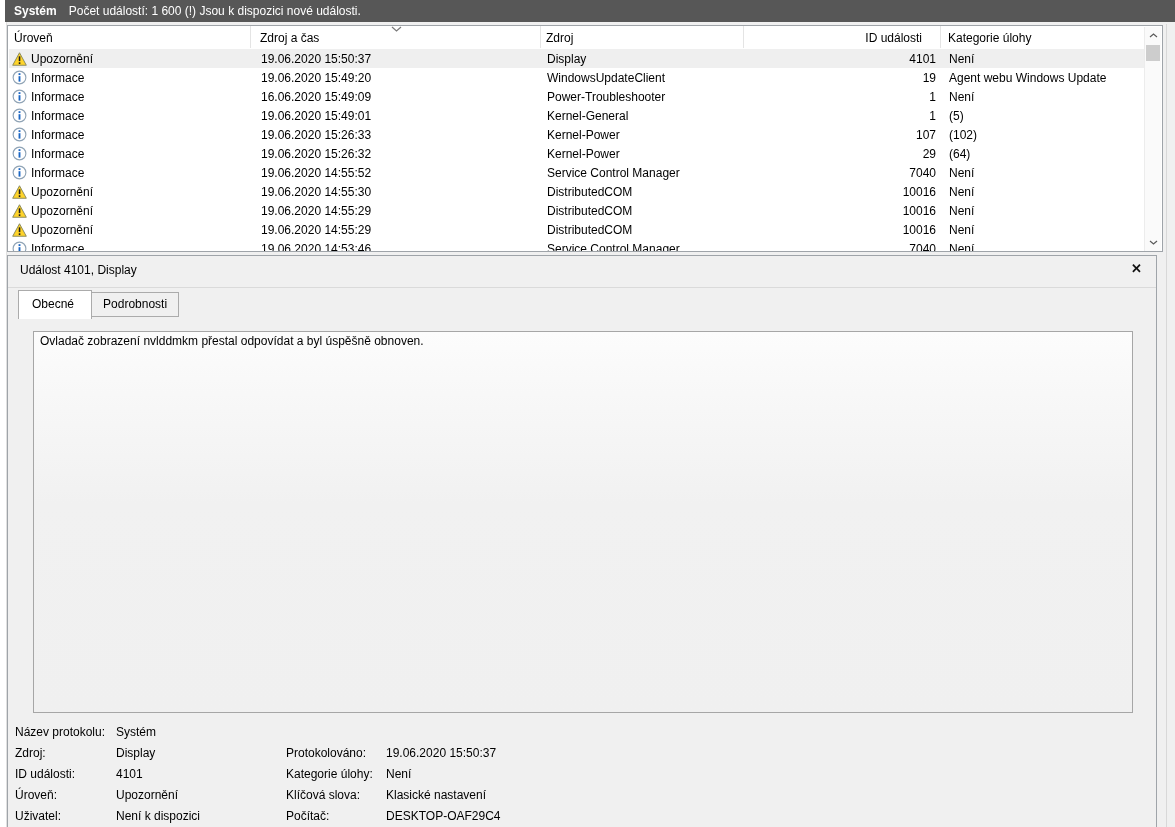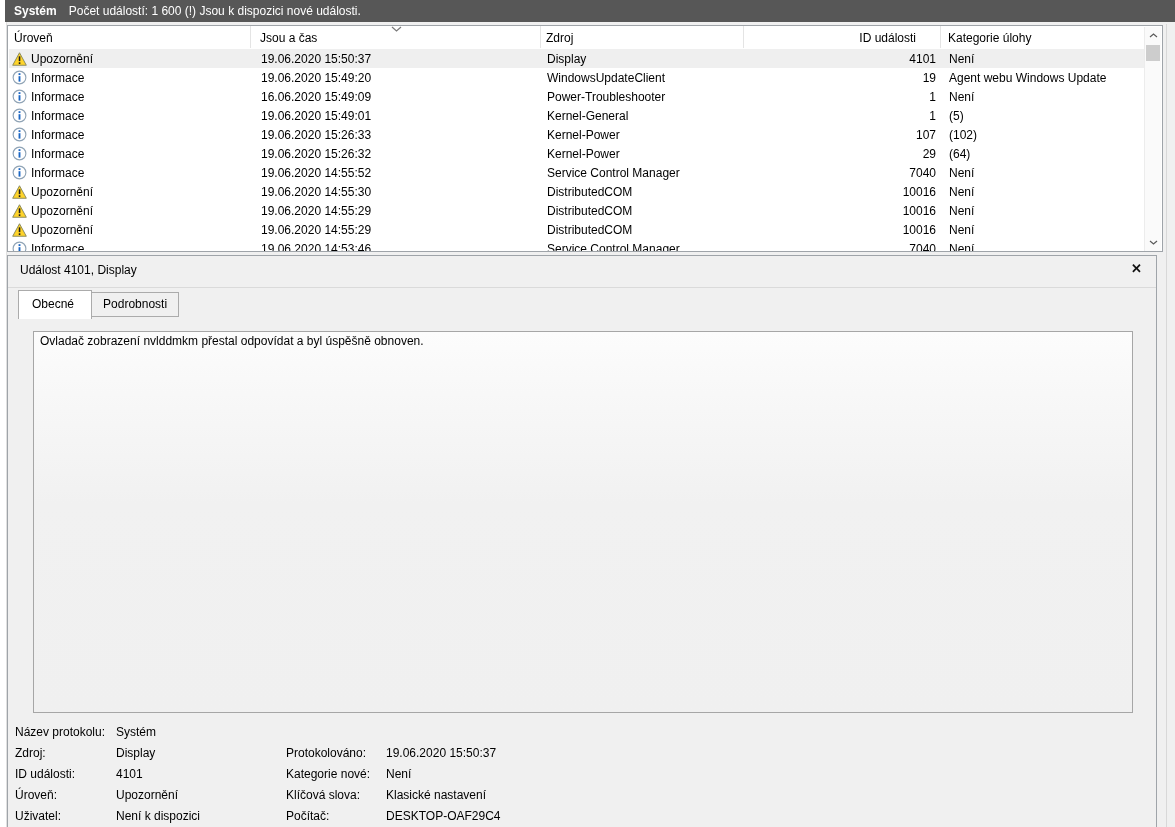--- a/index.html
+++ b/index.html
@@ -14,21 +14,21 @@
   .topbar .log-name{font-weight:bold; margin-left:9px;}
   .topbar .status{margin-left:12px;}
 
   
   .table-panel{position:absolute; left:7px; top:25px; width:1156px; height:227px; background:#fff; border:1px solid #9fa4a9; box-sizing:border-box; overflow:hidden;}
   .grid-header{position:relative; display:flex; height:22px; box-sizing:border-box; background:#fff;}
   .col-h{box-sizing:border-box; border-right:1px solid #e4e4e4; padding-top:5px; white-space:nowrap; overflow:hidden; cursor:default;}
   .col-level{width:243px; padding-left:6px;}
   .col-datetime{width:290px; padding-left:9px; position:relative;}
   .col-source{width:203px; padding-left:5px;}
-  .col-id{width:197px; text-align:right; padding-right:24px;}
+  .col-id{width:197px; text-align:right; padding-right:18px;}
   .col-category{flex:1; padding-left:7px; border-right:none;}
   .sort-chevron{position:absolute; left:140px; top:0px; width:11px; height:6px;}
 
   .rows-viewport{position:absolute; left:1px; top:23px; width:1137px; height:202px; overflow:hidden;}
   .row{display:flex; height:19px; align-items:center; white-space:nowrap;}
   .row.selected{background:#efefef;}
   .cell{box-sizing:border-box; overflow:hidden; white-space:nowrap;}
   .c-level{width:243px; display:flex; align-items:center; padding-left:3px;}
   .c-level .lvl-icon{width:16px; height:15px; margin-right:3px; display:inline-flex; align-items:center;}
   .c-datetime{width:290px; padding-left:9px;}
@@ -74,21 +74,21 @@
 
   <div class="topbar">
     <span class="log-name">Systém</span>
     <span class="status">Počet událostí: 1 600 (!) Jsou k dispozici nové události.</span>
   </div>
 
   <div class="table-panel">
     <div class="grid-header">
       <div class="col-h col-level">Úroveň</div>
       <div class="col-h col-datetime">
-        <span>Jsou a čas</span>
+        <span>Zdroj a čas</span>
         <span class="sort-chevron">
           <svg width="11" height="6" viewBox="0 0 11 6">
               <path d="M1 1 L5.5 5 L10 1" fill="none" stroke="#7a7a7a" stroke-width="1.2"></path>
             </svg>
         </span>
       </div>
       <div class="col-h col-source">Zdroj</div>
       <div class="col-h col-id">ID události</div>
       <div class="col-h col-category">Kategorie úlohy</div>
     </div>
@@ -333,21 +333,21 @@
   <div class="field-row">
     <span class="fl1">Zdroj:</span>
     <span class="fv1">Display</span>
     <span class="fl2">Protokolováno:</span>
     <span class="fv2">19.06.2020 15:50:37</span>
   </div>
 
   <div class="field-row">
     <span class="fl1">ID události:</span>
     <span class="fv1">4101</span>
-    <span class="fl2">Kategorie nové:</span>
+    <span class="fl2">Kategorie úlohy:</span>
     <span class="fv2">Není</span>
   </div>
 
   <div class="field-row">
     <span class="fl1">Úroveň:</span>
     <span class="fv1">Upozornění</span>
     <span class="fl2">Klíčová slova:</span>
     <span class="fv2">Klasické nastavení</span>
   </div>
 

